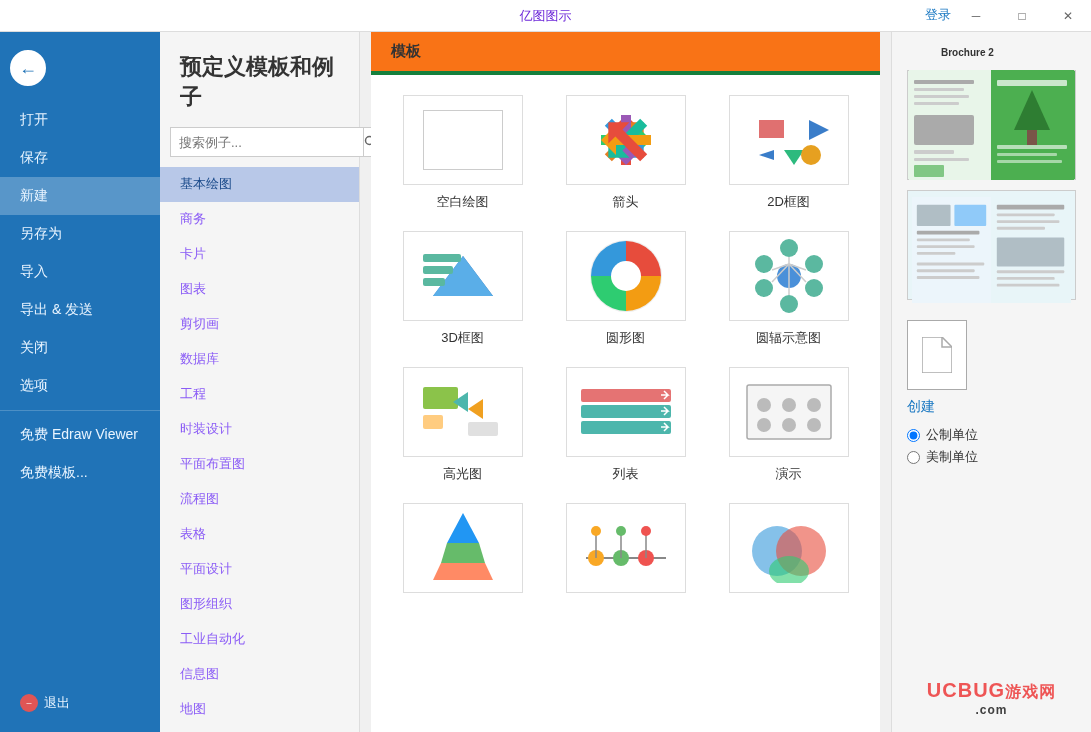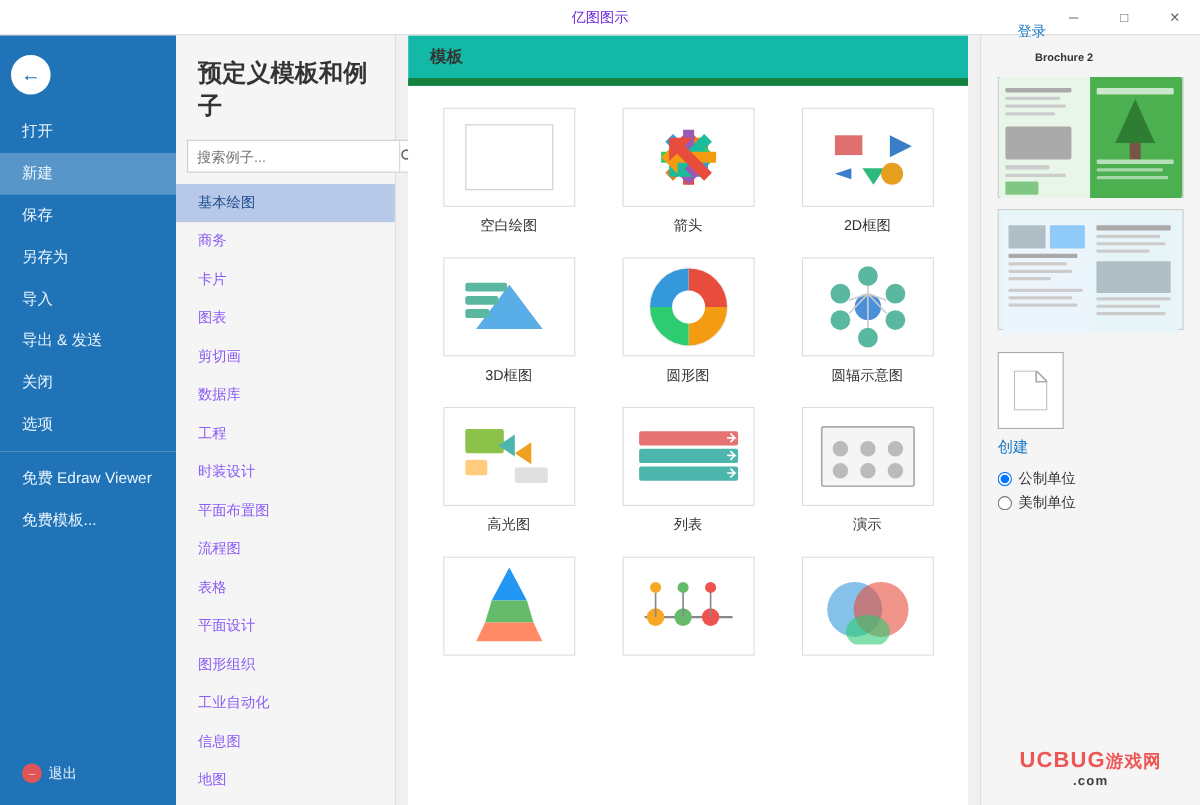--- a/index.html
+++ b/index.html
@@ -15,21 +15,21 @@
       position: relative;
       border-bottom: 1px solid #ddd;
     }
     .titlebar-title { font-size: 13px; color: #6d28d9; }
     .titlebar-controls { position: absolute; right: 0; top: 0; display: flex; height: 32px; }
     .titlebar-btn {
       width: 46px; height: 32px;
       display: flex; align-items: center; justify-content: center;
       cursor: pointer; font-size: 12px; color: #666;
     }
-    .login-btn { position: absolute; right: 140px; top: 20px; color: #1a78c2; font-size: 13px; cursor: pointer; }
+    .login-btn { position: absolute; right: 140px; top: 6px; color: #1a78c2; font-size: 13px; cursor: pointer; }
 
     
     .main-layout { display: flex; height: 700px; }
 
     
     .sidebar {
       width: 160px;
       background: #2073b7;
       color: #fff;
       display: flex;
@@ -117,22 +117,22 @@
       background: #fff;
       display: flex;
       flex-direction: column;
       overflow: hidden;
     }
     .templates-header {
       padding: 10px 20px;
       font-size: 15px;
       font-weight: bold;
       color: #333;
-      background: #14b8a6;
-      border-bottom: 7px solid #15803d;
+      background: #f97316;
+      border-bottom: 4px solid #15803d;
     }
     .templates-grid {
       flex: 1;
       overflow-y: auto;
       padding: 20px;
       display: grid;
       grid-template-columns: repeat(3, 1fr);
       gap: 20px;
       align-content: start;
     }
@@ -242,22 +242,22 @@
 <div class="main-layout">
 
   <div class="sidebar">
     <div style="padding: 8px 10px 15px;">
       <div style="width:36px;height:36px;border-radius:50%;background:#fff;border:2px solid #fff;display:flex;align-items:center;justify-content:center;cursor:pointer;">
         <span style="color:#2073b7;font-size:18px;">←</span>
       </div>
     </div>
     <div id="sidebar-items">
         <div class="sidebar-item">打开</div>
+        <div class="sidebar-item">保存</div>
         <div class="sidebar-item active">新建</div>
-        <div class="sidebar-item">保存</div>
         <div class="sidebar-item">另存为</div>
         <div class="sidebar-item">导入</div>
         <div class="sidebar-item">导出 &amp; 发送</div>
         <div class="sidebar-item">关闭</div>
         <div class="sidebar-item">选项</div>
         <div class="sidebar-divider"></div>
         <div class="sidebar-item">免费 Edraw Viewer</div>
         <div class="sidebar-item">免费模板...</div>
       </div>
     <div class="sidebar-bottom">

